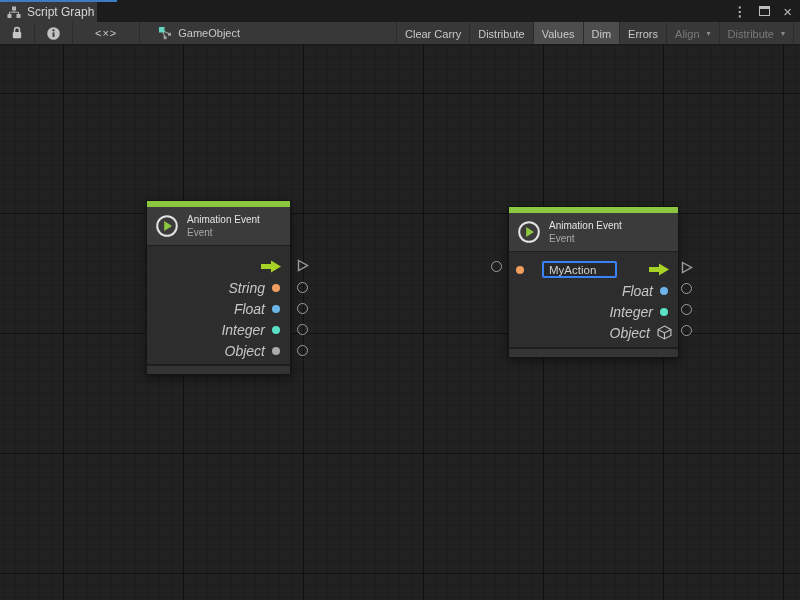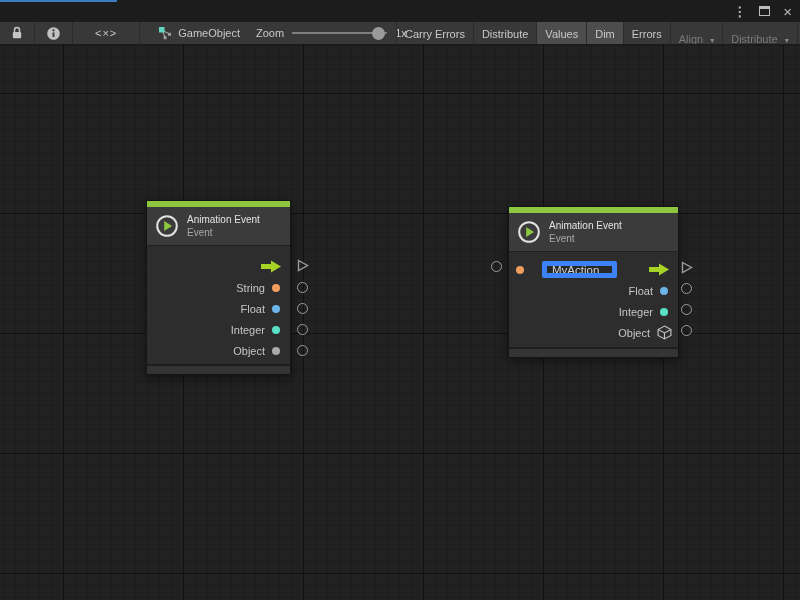--- a/index.html
+++ b/index.html
@@ -19,21 +19,21 @@
   .close-glyph { color:#BDBDBD; font-size:15px; line-height:1; }
 
   
   .toolbar { position:relative; width:800px; height:23px; background:#383838;
              border-bottom:1px solid #1A1A1A; display:flex; align-items:stretch; overflow:hidden; }
   .tb-btn { display:flex; align-items:center; justify-content:center; gap:4px;
             padding:0 8px; font-size:11px; color:#C9C9C9; border-right:1px solid #2B2B2B;
             white-space:nowrap; cursor:pointer; }
   .tb-btn.icon-btn { padding:0 11px; }
   .tb-btn.active { background:#4D4D4D; }
-  .tb-btn.disabled { color:#7A7A7A; cursor:default;align-items:flex-end; }
+  .tb-btn.disabled { color:#7A7A7A; cursor:default; }
   .caret { font-size:8px; color:#8A8A8A; margin-left:3px; }
   .tb-group-gap { width:8px; }
   .graph-owner { display:flex; align-items:center; gap:6px; padding:0 10px; font-size:11px; color:#C9C9C9; }
   .zoom-wrap { display:flex; align-items:center; gap:8px; padding:0 6px; }
   .zoom-label { font-size:11px; color:#C9C9C9; }
   .slider { position:relative; width:95px; height:13px; cursor:pointer; }
   .slider-track { position:absolute; left:0; right:0; top:5.5px; height:2px; background:#7E7E7E; }
   .slider-thumb { position:absolute; right:2px; top:0; width:13px; height:13px; border-radius:50%; background:#9A9A9A; }
   .zoom-value { font-size:11px; color:#C9C9C9; }
   .tb-right { position:absolute; left:396px; top:0; height:23px; display:flex; align-items:stretch;
@@ -59,42 +59,53 @@
   .node-header { height:38px; flex:0 0 auto; background:#3B3B3B; display:flex; align-items:center;
                  gap:8px; padding-left:8px; }
   .node-title { font-size:10px; color:#E4E4E4; white-space:nowrap; }
   .node-subtitle { font-size:10px; color:#A9A9A9; margin-top:2px; }
   .node-body { flex:1 1 auto; background:#2D2D2D; border-top:1px solid #1F1F1F; }
   .node-footer { height:10px; flex:0 0 auto; background:#343434; border-top:2px solid #1E1E1E; }
 
   .port-row { height:21px; display:flex; align-items:center; justify-content:flex-end;
               gap:7px; padding-right:10px; }
   .port-row.flow { padding-right:8px; }
-  .port-label { font-size:11px; color:#C6C6C6; }
+  .port-label { font-size:14px; color:#C6C6C6;font-style:italic; }
   .dot { width:8px; height:8px; border-radius:50%; flex:0 0 auto; }
   .flow-arrow { display:flex; align-items:center; }
   .name-row { justify-content:flex-start; padding-left:7px; padding-right:8px; }
-  .name-field { width:75px; height:17px; background:#282828; border:5px solid #3b82f6;
+  .name-field { width:75px; height:17px; background:#282828; border:2px solid #3b82f6;
                 border-radius:2px; color:#D2D2D2; font-size:11.5px; padding:0 5px;
                 font-family:"Liberation Sans", sans-serif; margin-left:11px; }
   .name-spacer { flex:1 1 auto; }
   .cube-icon { color:#C0C0C0; display:flex; align-items:center; }
 
   
   .ext-circle { position:absolute; width:11px; height:11px; border:1.5px solid #9C9C9C;
                 border-radius:50%; cursor:crosshair; }
   .ext-triangle { position:absolute; cursor:crosshair; display:flex; }
 </style>
 </head>
 <body>
 
 <div class="window">
 
   <div class="tabbar">
     <div class="tab-accent" style="background: rgb(62, 124, 193);"></div>
+    <div class="tab">
+      <span style="display:flex">
+        <svg width="14" height="13" viewBox="0 0 14 13">
+          <rect x="5" y="0.5" width="4" height="4" fill="#B5B5B5"></rect>
+          <rect x="0.5" y="8" width="4" height="4" fill="#B5B5B5"></rect>
+          <rect x="9.5" y="8" width="4" height="4" fill="#B5B5B5"></rect>
+          <path d="M7 4.5 V6.2 M2.5 8 V6.2 H11.5 V8" stroke="#B5B5B5" fill="none" stroke-width="1"></path>
+        </svg>
+      </span>
+      <span class="tab-title">Script Graph</span>
+    </div>
     <div class="win-controls">
       <span class="menu-glyph">⋮</span>
       <span class="maximize-box"></span>
       <span class="close-glyph">×</span>
     </div>
   </div>
 
   <div class="toolbar">
     <div class="tb-btn icon-btn">
       <span style="display:flex">
@@ -121,31 +132,23 @@
       <span style="display:flex">
         <svg width="14" height="14" viewBox="0 0 14 14">
           <path d="M4.5 4.5 L11 7.8 M4.5 4.5 L6.8 11" stroke="#9E9E9E" fill="none" stroke-width="1.2"></path>
           <rect x="1" y="1" width="5.5" height="5.5" fill="#63D6C4"></rect>
           <rect x="10" y="6.8" width="3" height="3" fill="#9E9E9E"></rect>
           <rect x="5.6" y="10.2" width="3" height="3" fill="#9E9E9E"></rect>
         </svg>
       </span>
       <span>GameObject</span>
     </div>
-    <div class="zoom-wrap">
-      <span class="zoom-label">Zoom</span>
-      <div class="slider">
-        <div class="slider-track"></div>
-        <div class="slider-thumb"></div>
-      </div>
-      <span class="zoom-value">1x</span>
-    </div>
 
     <div class="tb-right">
-      <div class="tb-btn">Carry Errors</div>
+      <div class="tb-btn">Clear Carry</div>
       <div class="tb-btn">Distribute</div>
       <div class="tb-btn active">Values</div>
       <div class="tb-btn active">Dim</div>
       <div class="tb-btn">Errors</div>
       <div class="tb-btn disabled">
         <span>Align</span>
         <span class="caret">▾</span>
       </div>
       <div class="tb-btn disabled">
         <span>Distribute</span>

